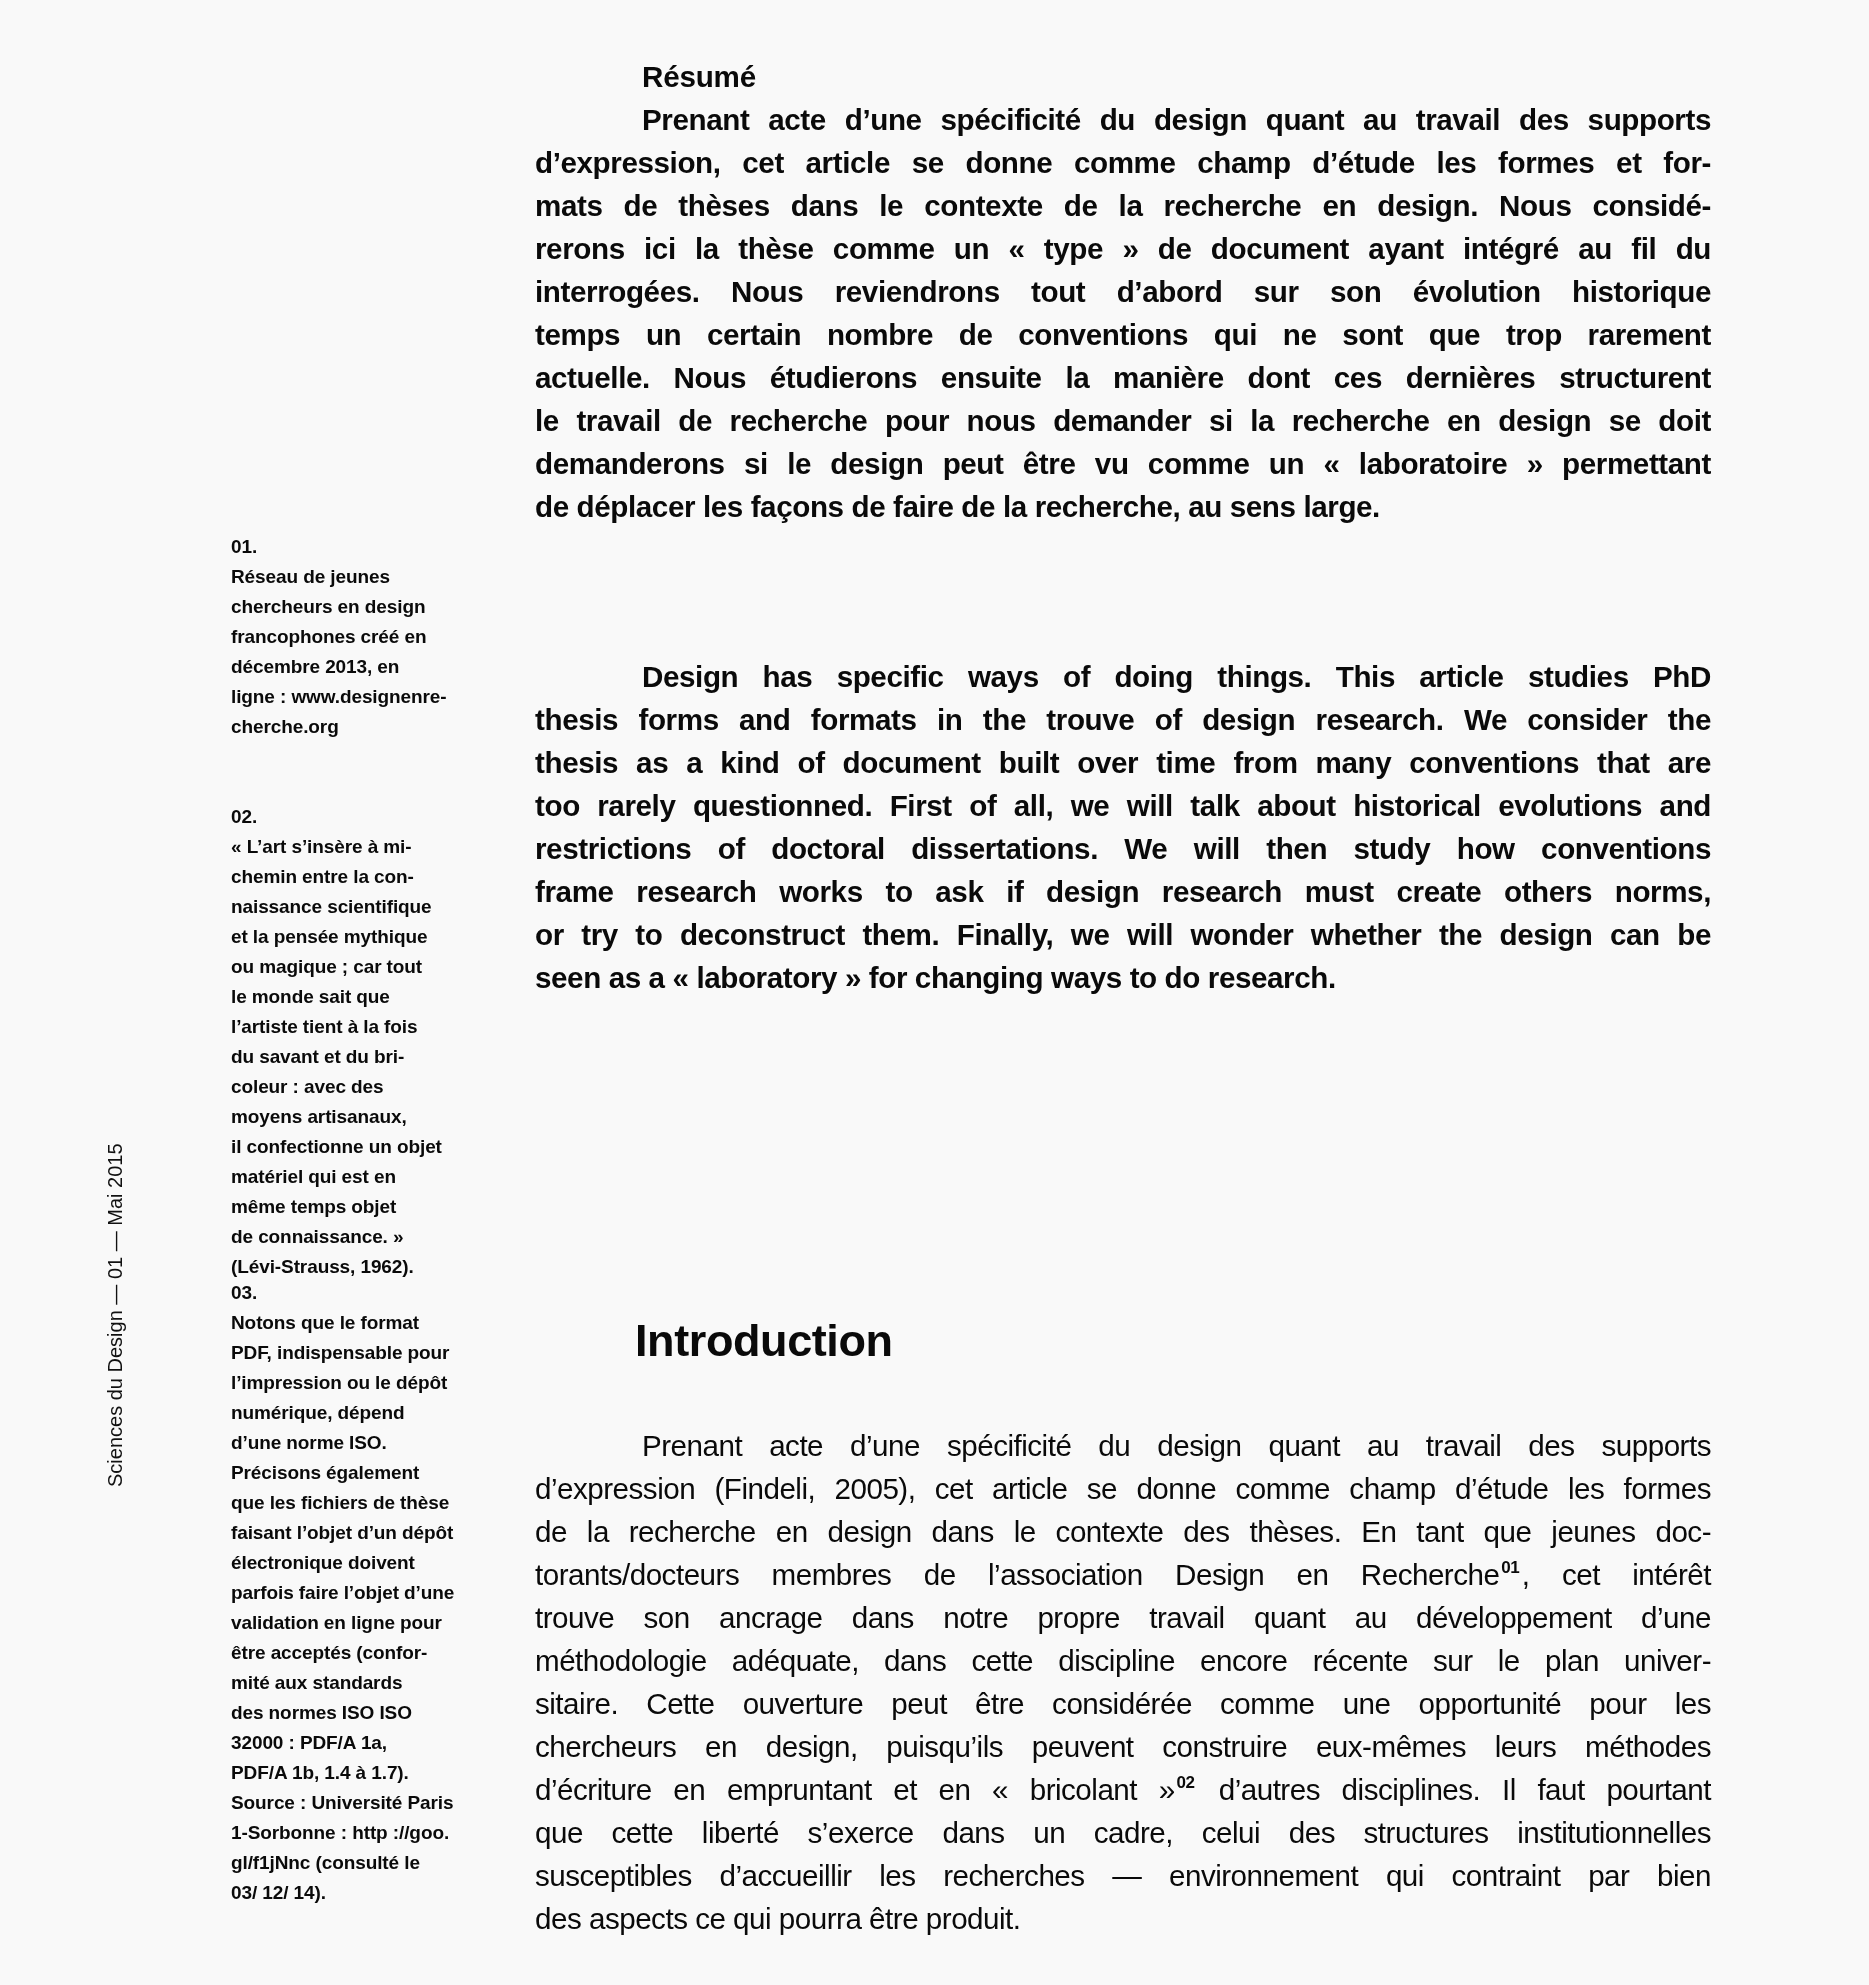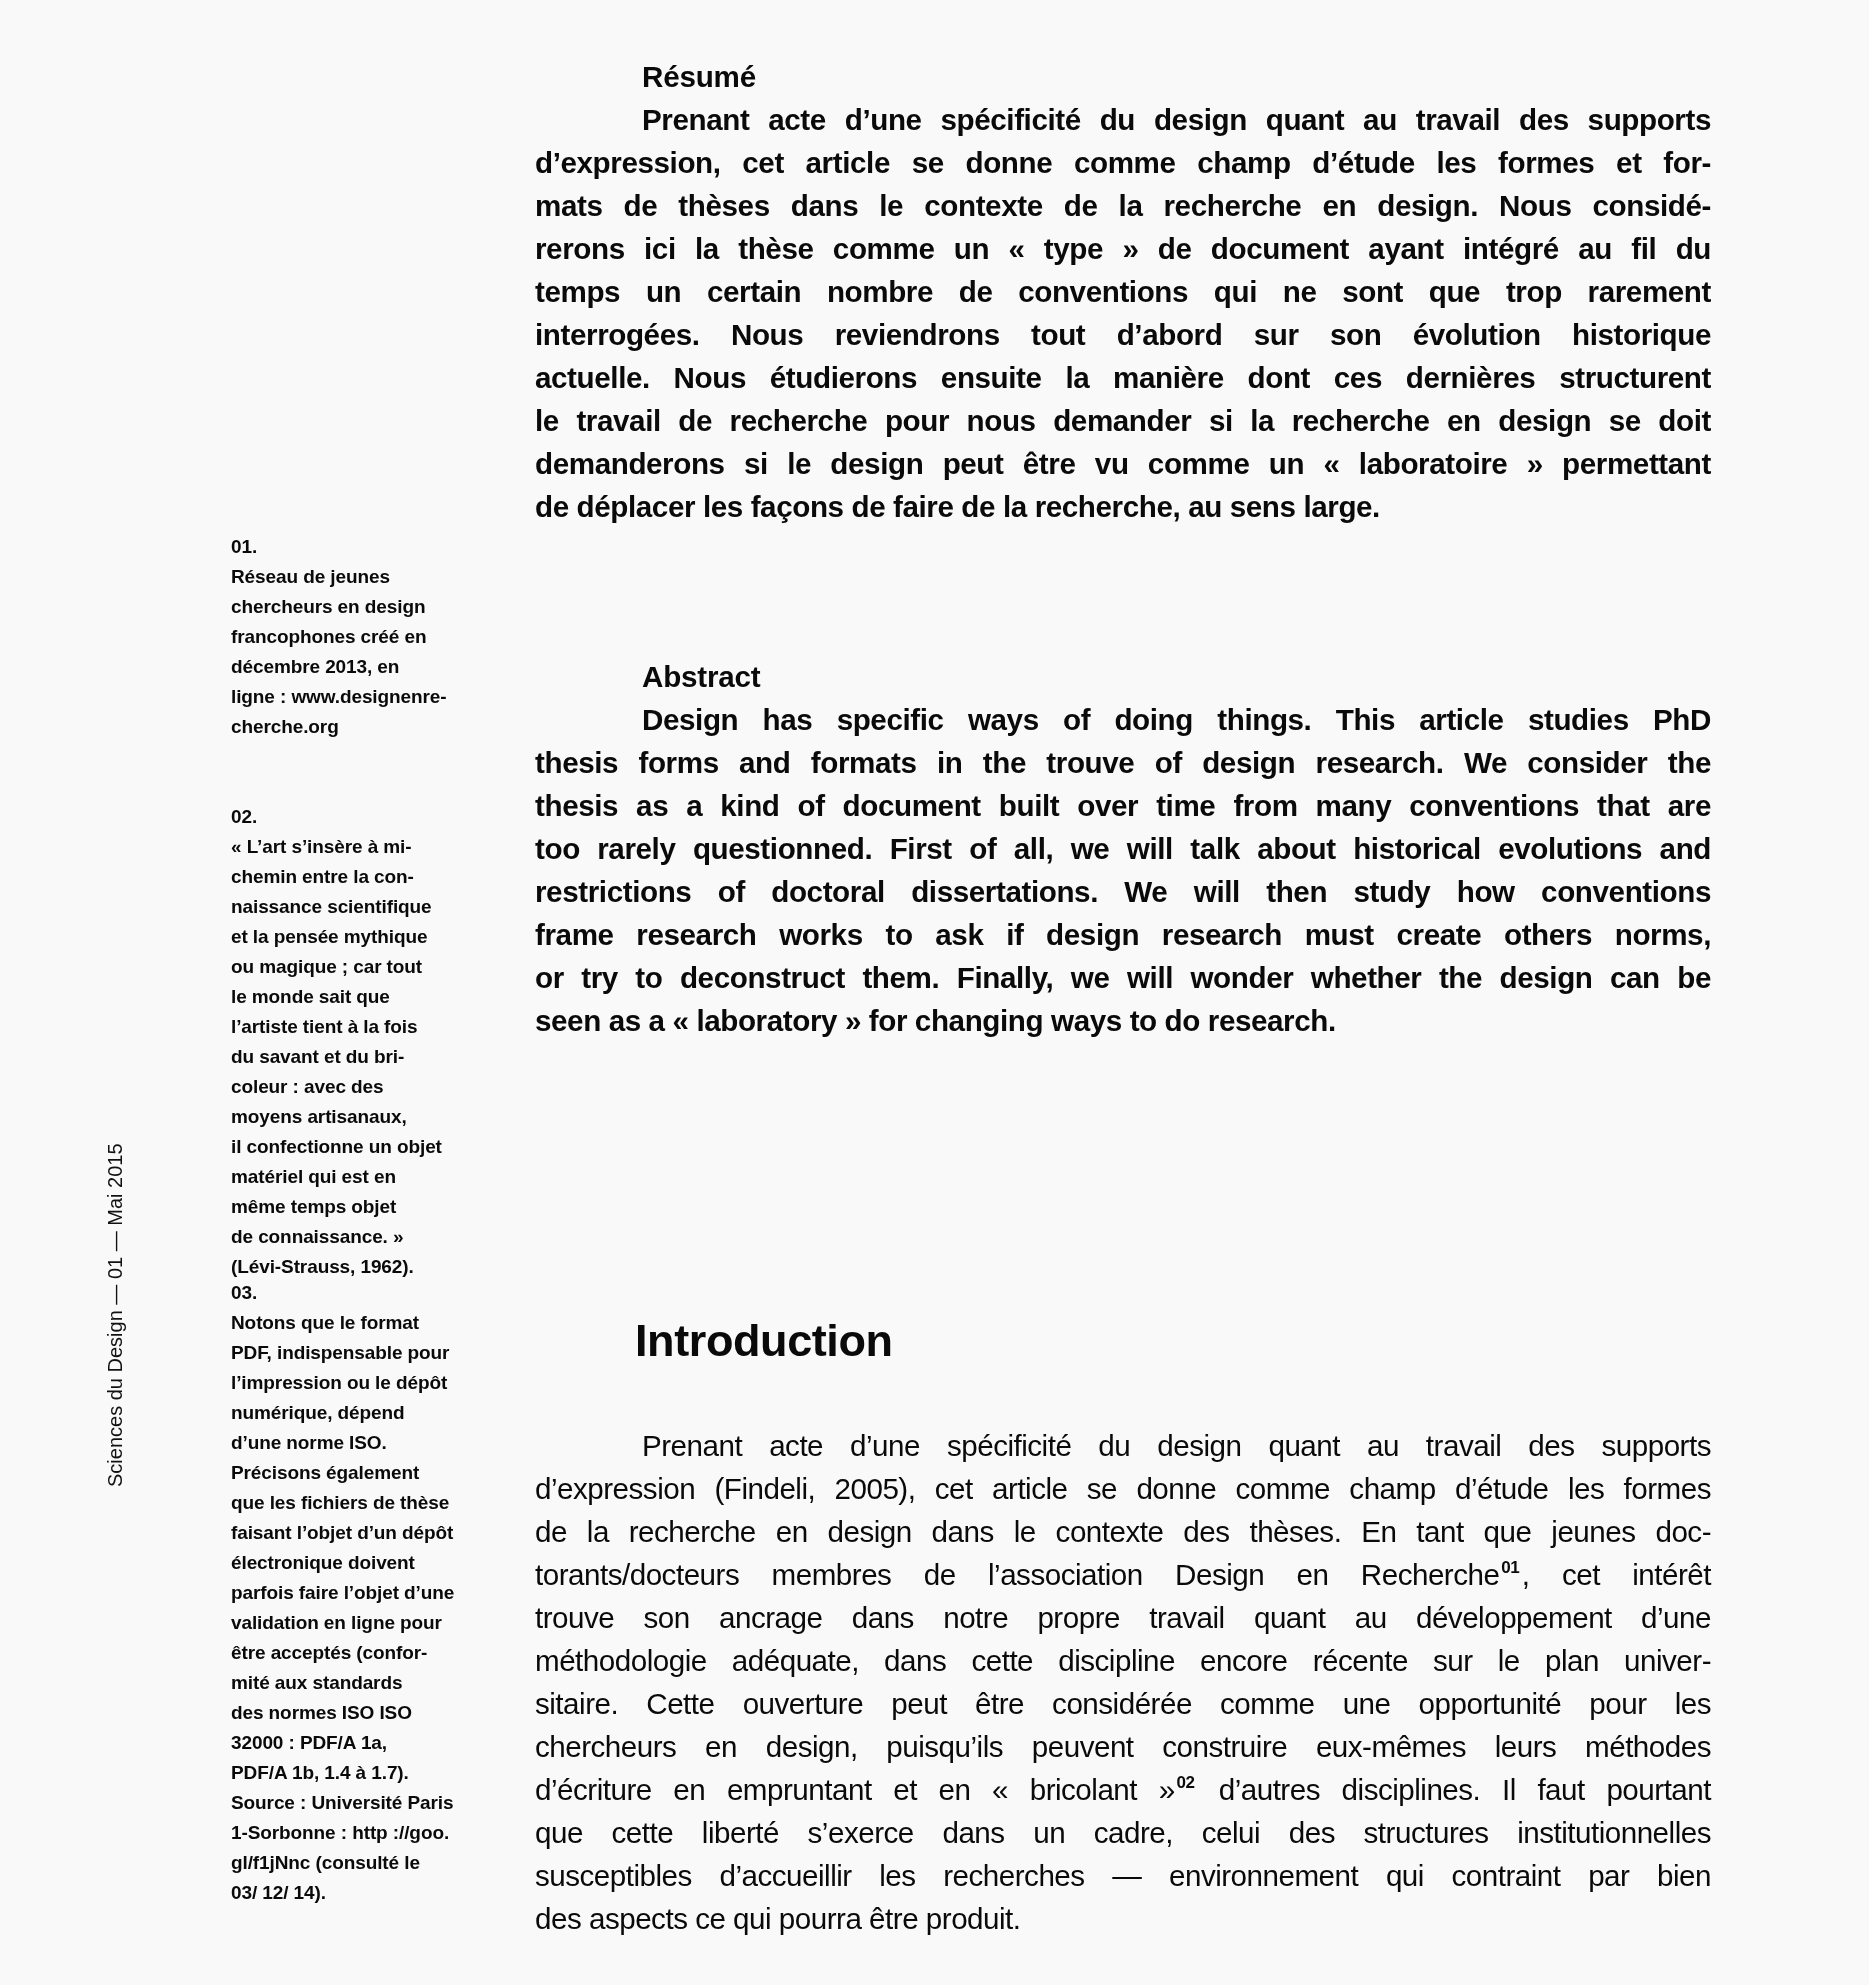--- a/index.html
+++ b/index.html
@@ -166,31 +166,30 @@
 
 <div class="main">
 
   <section class="block" style="top:55px;">
     <h2>Résumé</h2>
     <div class="lines bold">
       <span class="ln first">Prenant acte d’une spécificité du design quant au travail des supports</span>
       <span class="ln">d’expression, cet article se donne comme champ d’étude les formes et for-</span>
       <span class="ln">mats de thèses dans le contexte de la recherche en design. Nous considé-</span>
       <span class="ln">rerons ici la thèse comme un « type » de document ayant intégré au fil du</span>
+      <span class="ln">interrogées. Nous reviendrons tout d’abord sur son évolution historique</span>
       <span class="ln">temps un certain nombre de conventions qui ne sont que trop rarement</span>
-      <span class="ln">interrogées. Nous reviendrons tout d’abord sur son évolution historique</span>
       <span class="ln">actuelle. Nous étudierons ensuite la manière dont ces dernières structurent</span>
       <span class="ln">le travail de recherche pour nous demander si la recherche en design se doit</span>
       <span class="ln">demanderons si le design peut être vu comme un « laboratoire » permettant</span>
       <span class="ln last">de déplacer les façons de faire de la recherche, au sens large.</span>
     </div>
   </section>
 
   <section class="block" style="top:655px;">
-    <h2>Abstract</h2>
     <div class="lines bold">
       <span class="ln first">Design has specific ways of doing things. This article studies PhD</span>
       <span class="ln">thesis forms and formats in the trouve of design research. We consider the</span>
       <span class="ln">thesis as a kind of document built over time from many conventions that are</span>
       <span class="ln">too rarely questionned. First of all, we will talk about historical evolutions and</span>
       <span class="ln">restrictions of doctoral dissertations. We will then study how conventions</span>
       <span class="ln">frame research works to ask if design research must create others norms,</span>
       <span class="ln">or try to deconstruct them. Finally, we will wonder whether the design can be</span>
       <span class="ln last">seen as a « laboratory » for changing ways to do research.</span>
     </div>

